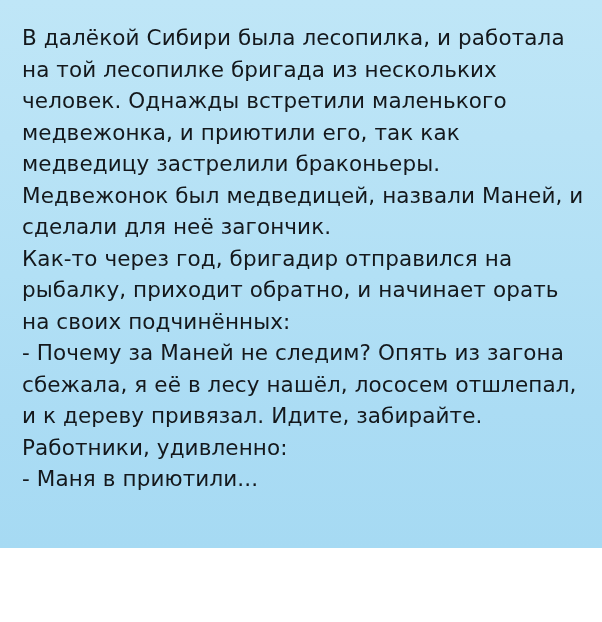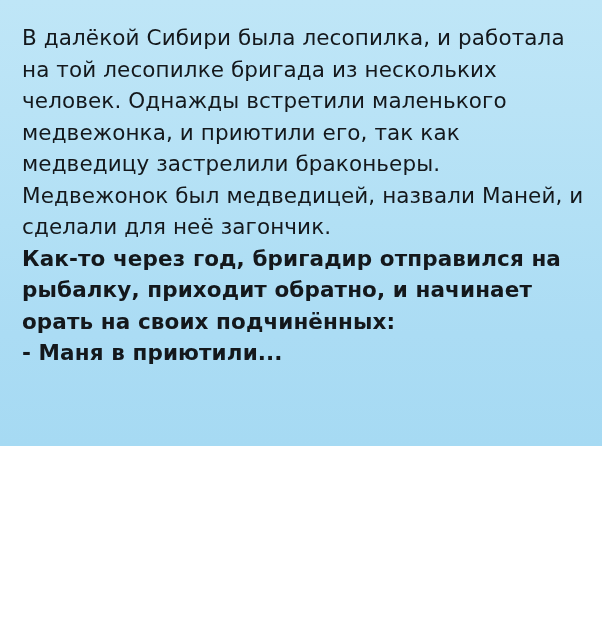--- a/index.html
+++ b/index.html
@@ -8,46 +8,47 @@
   }
   body {
     width: 602px;
     height: 622px;
     overflow: hidden;
     font-family: "DejaVu Sans", sans-serif;
   }
   .card {
     position: relative;
     width: 602px;
-    height: 446px;
+    height: 548px;
     box-sizing: border-box;
     background: linear-gradient(180deg, #bfe6f7 0%, #b9e3f6 25%, #b2e0f5 50%, #abdcf4 75%, #a6daf3 100%);
     overflow: hidden;
   }
   .text-body {
     position: absolute;
     top: 22px;
     left: 22px;
     right: 14px;
     color: #14181c;
     font-size: 21.5px;
     line-height: 31.5px;
     letter-spacing: 0.1px;
   }
   .para {
     margin: 0;
     padding: 0;
   }
   .para + .para {
     margin-top: 0;
-    font-weight: bold;
   }
 </style>
 </head>
 <body>
 
 <div class="card">
   <div class="text-body">
     <p class="para">В далёкой Сибири была лесопилка, и работала на той лесопилке бригада из нескольких человек. Однажды встретили маленького медвежонка, и приютили его, так как медведицу застрелили браконьеры. Медвежонок был медведицей, назвали Маней, и сделали для неё загончик.</p>
     <p class="para">Как-то через год, бригадир отправился на рыбалку, приходит обратно, и начинает орать на своих подчинённых:</p>
+    <p class="para">- Почему за Маней не следим? Опять из загона сбежала, я её в лесу нашёл, лососем отшлепал, и к дереву привязал. Идите, забирайте.</p>
+    <p class="para">Работники, удивленно:</p>
     <p class="para">- Маня в приютили...</p>
   </div>
 </div>
 
 </body></html>

